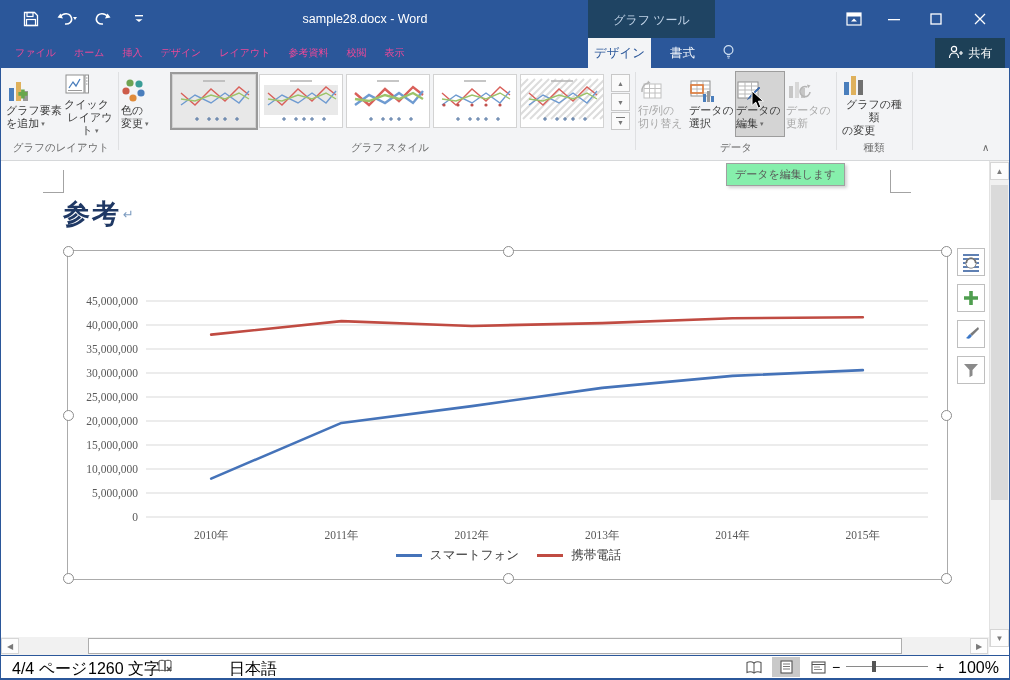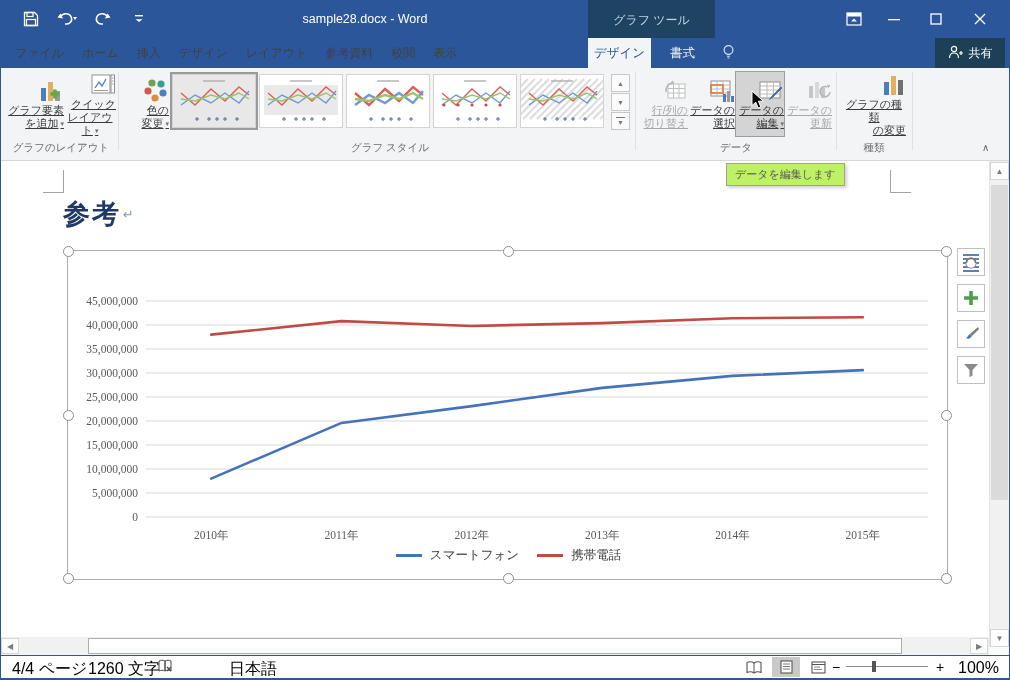--- a/index.html
+++ b/index.html
@@ -12,44 +12,44 @@
   .qat{left:10px;top:0;height:38px;display:flex;align-items:center;gap:14px;padding-left:10px;}
   .qat .qbtn{width:22px;height:24px;display:flex;align-items:center;justify-content:center;}
   .win-title{left:240px;top:0;width:250px;height:38px;line-height:38px;text-align:center;font-size:12.5px;color:#fff;}
   .ctx-bg{left:588px;top:0;width:127px;height:68px;background:#1f4463;}
   .ctx-label{left:588px;top:0;width:127px;height:38px;line-height:40px;text-align:center;font-size:12px;color:#c3d5e9;}
   .user-name{left:718px;top:0;width:110px;height:38px;line-height:38px;text-align:center;font-size:12.5px;color:#fff;margin-top:36px;}
   .winbtn{top:0;width:36px;height:38px;display:flex;align-items:center;justify-content:center;color:#fff;}
   
   .tabrow{left:0;top:38px;width:1010px;height:30px;background:#2b579a;}
   .tabs{left:6px;top:38px;height:30px;display:flex;}
-  .tab{height:30px;line-height:30px;padding:0 9px;font-size:12px;color:#404040;white-space:nowrap;}
+  .tab{height:30px;line-height:30px;padding:0 9px;font-size:10px;color:#ec4899;white-space:nowrap;}
   .ctx-tabs{left:588px;top:38px;width:127px;height:30px;display:flex;}
   .ctx-tab{width:63px;height:30px;line-height:30px;text-align:center;font-size:12.5px;color:#f2f6fb;}
   .ctx-tab.active{background:#f3f4f6;color:#2b579a;}
   .assist{left:722px;top:38px;height:30px;display:flex;align-items:center;gap:7px;color:#cfe0f2;font-size:12px;}
   .share-btn{left:935px;top:38px;width:70px;height:30px;background:#1d4057;color:#fff;display:flex;align-items:center;justify-content:center;gap:6px;font-size:12px;}
   
   .ribbon{left:0;top:68px;width:1010px;height:92px;background:#f3f4f6;border-bottom:1px solid #d6d8da;}
   .rsep{top:72px;width:1px;height:78px;background:#dfe0e2;}
-  .rbtn{top:72px;height:64px;display:flex;flex-direction:column;align-items:flex-end;font-size:11px;color:#3b3b3b;line-height:13px;text-align:center;text-decoration:underline;}
+  .rbtn{top:72px;height:64px;display:flex;flex-direction:column;align-items:flex-start;font-size:11px;color:#3b3b3b;line-height:13px;text-align:center;}
   .rbtn .ic{height:32px;display:flex;align-items:flex-end;justify-content:center;}
   .rbtn.disabled{color:#a8a8a8;}
   .rbtn.hovered{background:#d4d4d4;outline:1px solid #9d9d9d;}
   .drop{font-size:7px;color:#6e6e6e;vertical-align:1px;padding-left:2px;}
   .grouplabel{top:141px;font-size:10.5px;color:#6b6b6b;text-align:center;}
   .gallery{left:172px;top:74px;height:58px;display:flex;}
   .thumb{width:84px;height:54px;background:#fff;border:1px solid #d3d3d3;margin-right:3px;box-sizing:border-box;}
   .thumb.selected{outline:2px solid #9a9a9a;background:#e8e8e8;}
   .gscroll{left:611px;top:74px;width:19px;}
   .gsbtn{width:19px;height:18px;box-sizing:border-box;border:1px solid #c8c8c8;background:#fafafa;color:#777;
          font-size:7px;display:flex;align-items:center;justify-content:center;flex-direction:column;margin-bottom:1px;}
   .collapse{left:982px;top:142px;font-size:10px;color:#666;}
   
-  .tooltip{left:726px;top:163px;background:#bef264;border:1px solid #a0a0a0;color:#595959;font-size:11px;
+  .tooltip{left:726px;top:163px;background:#86efac;border:1px solid #a0a0a0;color:#595959;font-size:11px;
            padding:3px 8px;box-shadow:2px 2px 3px rgba(0,0,0,.18);white-space:nowrap;z-index:60;}
   
   .doc{left:0;top:161px;width:1010px;height:476px;background:#fff;}
   .cropmark{background:#a3a3a3;}
   .heading{left:63px;top:196px;font-size:27px;font-weight:600;color:#1f3864;letter-spacing:2px;}
   .pilcrow{font-size:13px;color:#7d9cc0;font-weight:400;vertical-align:4px;padding-left:2px;}
   
   .chart{left:67px;top:250px;width:881px;height:330px;border:1px solid #ababab;background:#fff;box-sizing:border-box;}
   .chart-title{left:0;top:9px;width:881px;text-align:center;font-family:"Liberation Serif","DejaVu Serif",serif;
                font-size:15.5px;color:#595959;letter-spacing:2px;}

